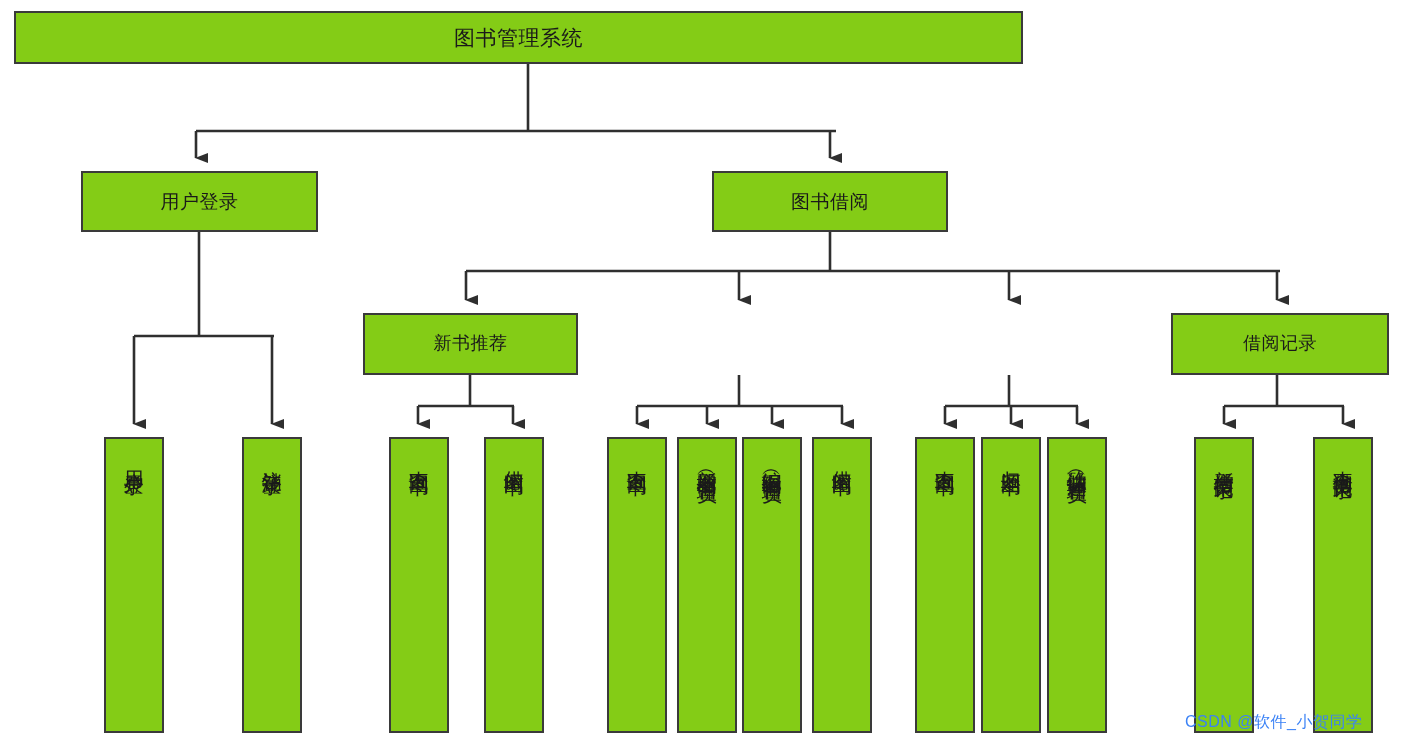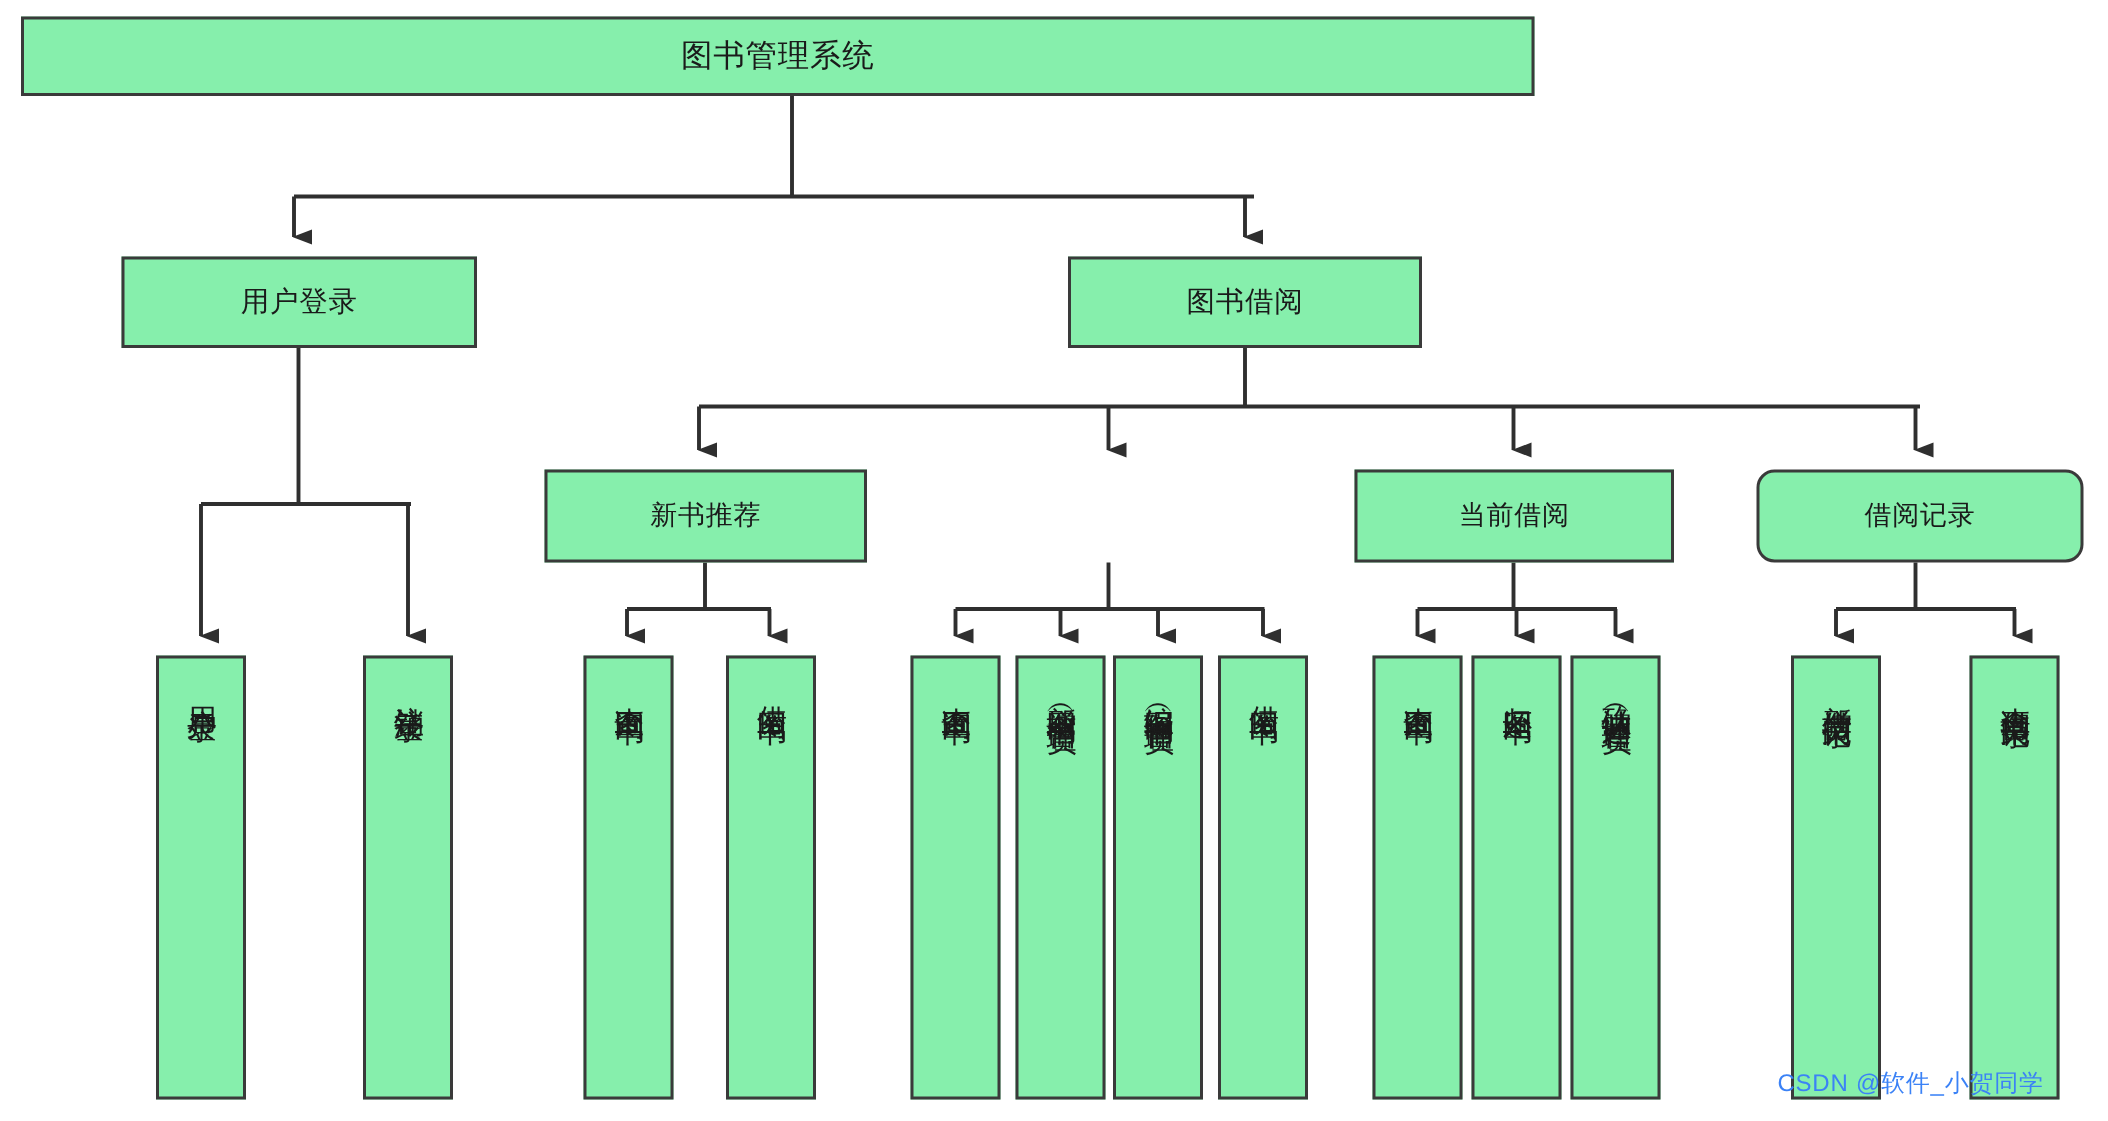--- a/index.html
+++ b/index.html
@@ -1,20 +1,20 @@
 <!DOCTYPE html>
 <html><head>
 <meta charset="utf-8">
 <style>
   html,body{margin:0;padding:0;background:#ffffff;}
   body{width:1405px;height:747px;overflow:hidden;
        font-family:"Liberation Sans","DejaVu Sans",sans-serif;color:#1a1a1a;}
   #stage{position:relative;width:1405px;height:747px;background:#fff;}
   svg#wires{position:absolute;left:0;top:0;width:1405px;height:747px;}
-  .node{position:absolute;box-sizing:border-box;background:#86efac;
+  .node{position:absolute;box-sizing:border-box;background:#84cc16;
         border:2.5px solid #3a3a3a;display:flex;align-items:center;
         justify-content:center;text-align:center;}
   .node span{display:block;line-height:1.22;letter-spacing:.5px;}
   .n-root{font-size:21px;}
   .n-l2{font-size:19px;}
   .n-l3{font-size:18px;}
   .leaf span{writing-mode:vertical-rl;text-orientation:upright;
              font-size:20px;line-height:1.32;letter-spacing:2px;
              white-space:nowrap;}
   .leaf{align-items:flex-start;padding-top:16px;}
@@ -83,24 +83,21 @@
   <div class="node n-l2" style="left:81px;top:171px;width:237px;height:61px;">
     <span>用户登录</span>
   </div>
   <div class="node n-l2" style="left:712px;top:171px;width:236px;height:61px;">
     <span>图书借阅</span>
   </div>
 
   <div class="node n-l3" style="left:363px;top:313px;width:215px;height:62px;">
     <span>新书推荐</span>
   </div>
-  <div class="node n-l3" style="left:903px;top:313px;width:213px;height:62px;">
-    <span>当前借阅</span>
-  </div>
-  <div class="node n-l3" style="left:1171px;top:313px;width:218px;height:62px;border-radius:12px;">
+  <div class="node n-l3" style="left:1171px;top:313px;width:218px;height:62px;">
     <span>借阅记录</span>
   </div>
 
   <div class="node leaf" style="left:104px;top:437px;width:60px;height:296px;">
     <span>用户登录</span>
   </div>
   <div class="node leaf" style="left:242px;top:437px;width:60px;height:296px;">
     <span>注销登录</span>
   </div>
 

